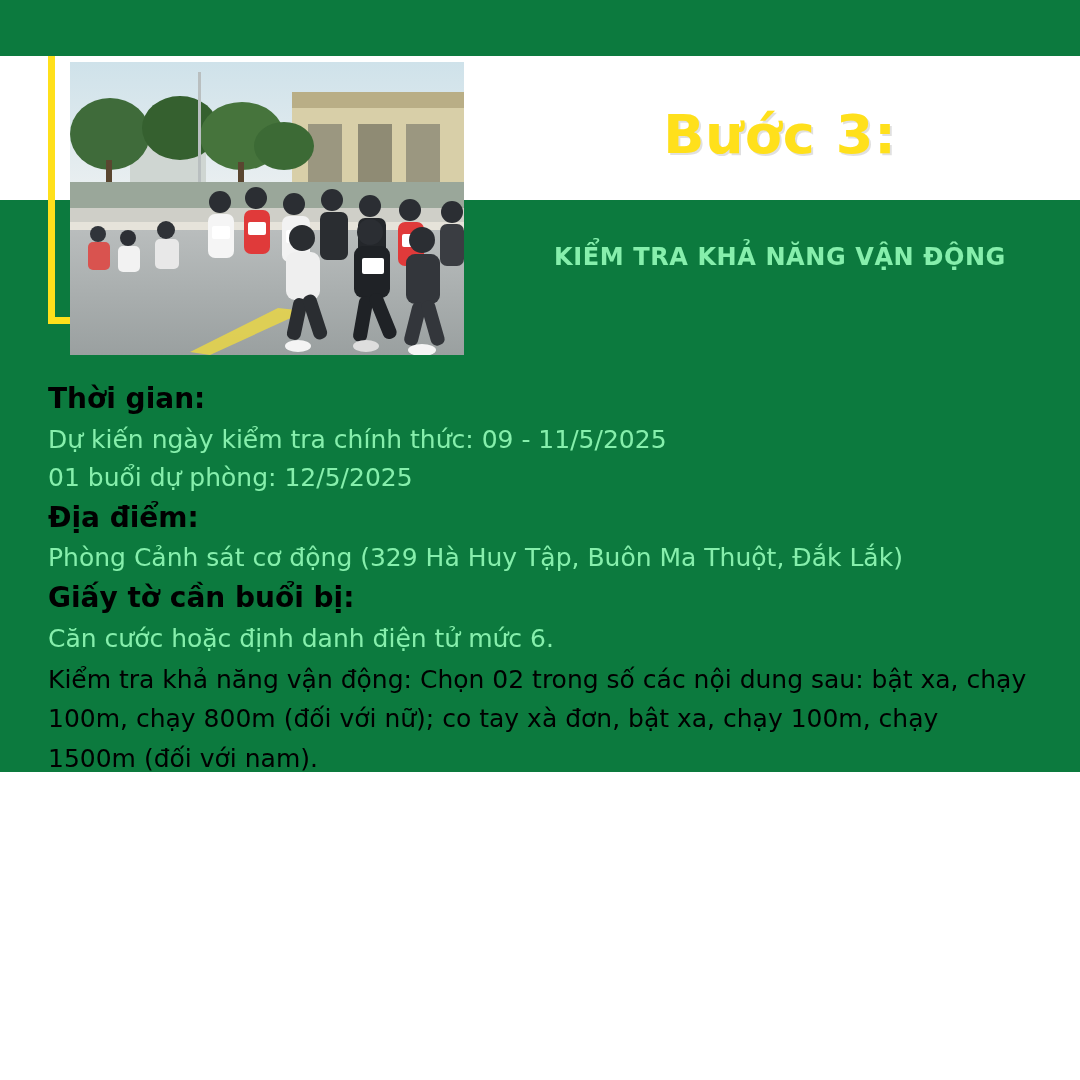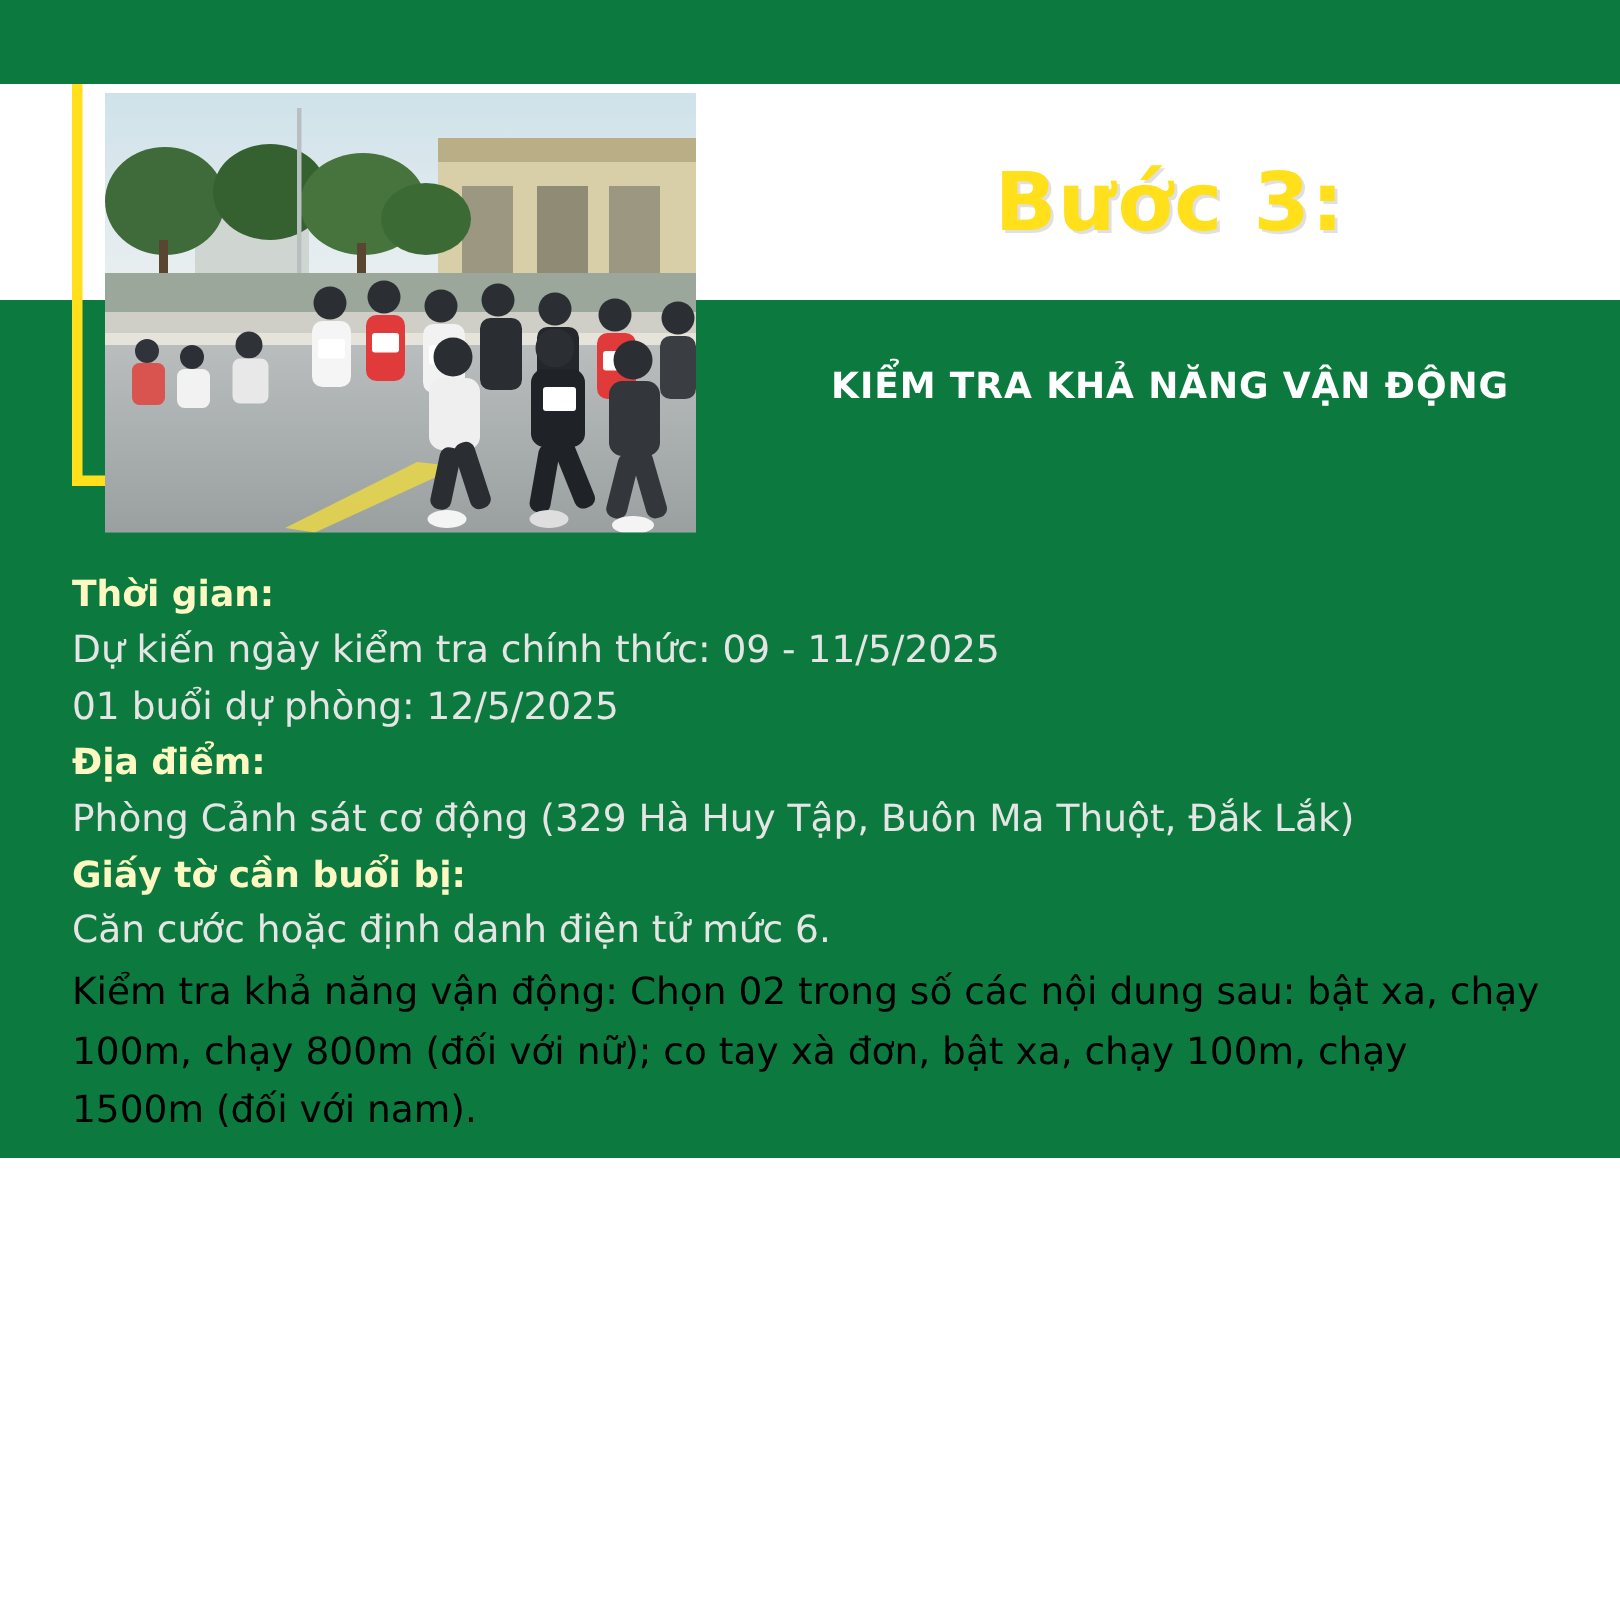--- a/index.html
+++ b/index.html
@@ -102,44 +102,44 @@
     z-index: 7;
   }
   .step-sub {
     position: absolute;
     top: 243px;
     left: 490px;
     width: 580px;
     text-align: center;
     font-size: 24px;
     font-weight: bold;
-    color: #ffffff;
+    color: #86efac;
     letter-spacing: 0.6px;
     z-index: 7;
   }
 
   
   .body-wrap {
     position: absolute;
     top: 378px;
     left: 48px;
     width: 990px;
     z-index: 5;
     color: #ffffff;
   }
   .lbl {
-    font-size: 24px;
-    font-weight: bold;
-    color: #fef9c3;
+    font-size: 28px;
+    font-weight: bold;
+    color: #000000;
     line-height: 1.52;
   }
   .txt {
     font-size: 25px;
     font-weight: normal;
-    color: #e5e5e5;
+    color: #86efac;
     line-height: 1.52;
   }
   .block { margin-bottom: 0px; }
   .para {
     font-size: 25px;
     color: #000000;
     line-height: 1.58;
     margin-top: 2px;
     max-width: 985px;
   }

